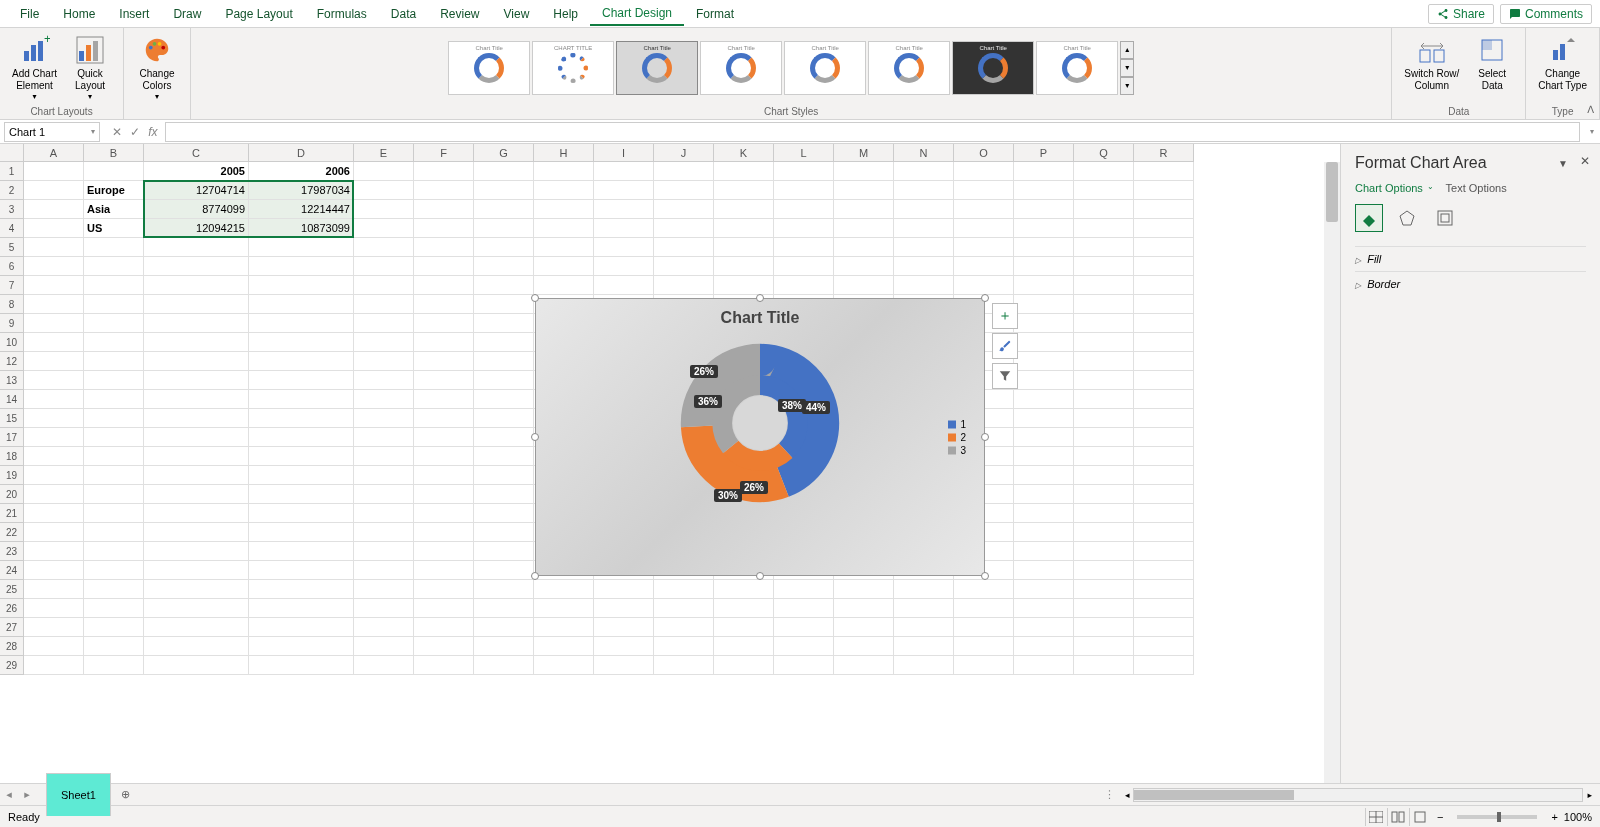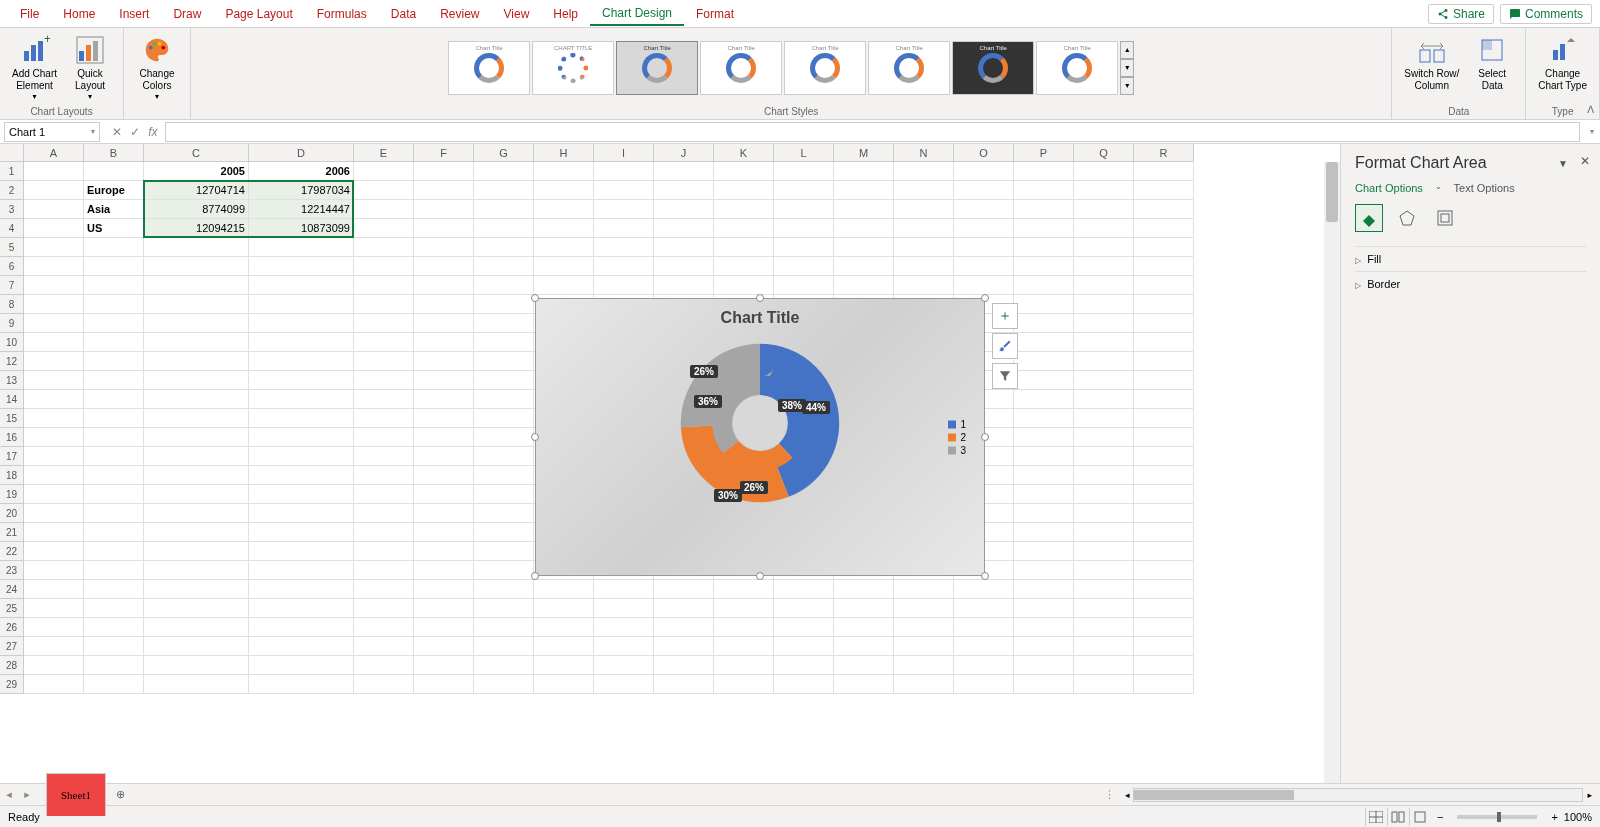--- a/index.html
+++ b/index.html
@@ -1,20 +1,20 @@
 <!DOCTYPE html>
 <html><head>
 <meta charset="utf-8">
 <style>
 * { margin: 0; padding: 0; box-sizing: border-box; font-family: 'Segoe UI', Arial, sans-serif; }
 body { background: #fff; font-size: 12px; overflow: hidden; width: 1600px; height: 827px; }
 
 
 .menubar { display: flex; align-items: center; height: 28px; background: #fff; border-bottom: 1px solid #d4d4d4; padding: 0 8px; }
-.menu-item { padding: 4px 12px; cursor: pointer; font-size: 12px; color: #b91c1c; }
+.menu-item { padding: 4px 12px; cursor: pointer; font-size: 12px; color: #14532d; }
 .menu-item.active { color: #107c41; border-bottom: 2px solid #107c41; }
 .menu-spacer { flex: 1; }
 .menu-btn-right { display: flex; align-items: center; gap: 4px; padding: 2px 8px; border: 1px solid #ccc; border-radius: 2px; margin-left: 6px; color: #107c41; font-size: 12px; cursor: pointer; }
 
 
 .ribbon { display: flex; height: 92px; background: #f3f2f1; border-bottom: 1px solid #d4d4d4; }
 .ribbon-group { display: flex; flex-direction: column; align-items: center; border-right: 1px solid #d4d4d4; padding: 4px 8px 2px; }
 .ribbon-group-content { display: flex; align-items: flex-start; gap: 4px; flex: 1; }
 .ribbon-group-label { font-size: 10px; color: #666; padding-top: 2px; }
 .ribbon-btn { display: flex; flex-direction: column; align-items: center; justify-content: flex-start; padding: 2px 4px; cursor: pointer; font-size: 10px; text-align: center; min-width: 50px; }
@@ -73,32 +73,32 @@
 
 .vscroll { position: absolute; right: 0; top: 18px; bottom: 0; width: 16px; background: #f0f0f0; }
 .vscroll-thumb { position: absolute; top: 0; left: 2px; right: 2px; height: 60px; background: #c0c0c0; border-radius: 2px; }
 
 
 .format-pane { width: 260px; border-left: 1px solid #d4d4d4; background: #f3f2f1; padding: 10px 14px; position: relative; }
 .fp-title { font-size: 16px; color: #333; margin-bottom: 10px; }
 .fp-close { position: absolute; right: 10px; top: 10px; cursor: pointer; color: #555; }
 .fp-collapse { position: absolute; right: 32px; top: 14px; cursor: pointer; color: #555; font-size: 10px; }
 .fp-tabs { display: flex; gap: 12px; font-size: 11px; margin-bottom: 10px; }
-.fp-tab { color: #107c41; cursor: pointer; display: flex; align-items: flex-start; gap: 12px; }
+.fp-tab { color: #107c41; cursor: pointer; display: flex; align-items: flex-start; gap: 4px; }
 .fp-tab.secondary { color: #555; }
 .fp-icons { display: flex; gap: 10px; margin-bottom: 14px; }
 .fp-icon { width: 28px; height: 28px; border: 1px solid transparent; display: flex; align-items: center; justify-content: center; cursor: pointer; }
 .fp-icon.active { border: 1px solid #107c41; background: #e8f0e8; }
-.fp-section { padding: 6px 0; border-top: 1px solid #ddd; font-size: 11px; cursor: pointer; }
+.fp-section { padding: 6px 0; border-top: 1px solid #ddd; font-size: 11px; cursor: pointer; font-style: italic; }
 .fp-section::before { content: "▷"; font-size: 8px; margin-right: 6px; color: #666; }
 
 
 .sheet-bar { display: flex; align-items: center; height: 22px; background: #f3f2f1; border-top: 1px solid #d4d4d4; font-size: 11px; }
 .sheet-nav { width: 18px; text-align: center; color: #888; cursor: pointer; }
-.sheet-tab { padding: 15px 14px; background: #ef4444; border: 1px solid #ccc; border-bottom: none; cursor: pointer; font-family: Liberation Serif, serif; }
+.sheet-tab { padding: 15px 14px; background: #5eead4; border: 1px solid #ccc; border-bottom: none; cursor: pointer; }
 .sheet-add { padding: 0 10px; cursor: pointer; color: #666; }
 .hscroll-area { flex: 1; display: flex; align-items: center; justify-content: flex-end; padding-right: 4px; }
 .hscroll { width: 450px; height: 14px; background: #f0f0f0; position: relative; border: 1px solid #ccc; }
 .hscroll-thumb { position: absolute; left: 0; top: 1px; bottom: 1px; width: 160px; background: #c0c0c0; }
 
 
 .status-bar { display: flex; align-items: center; height: 22px; background: #f3f2f1; border-top: 1px solid #d4d4d4; font-size: 11px; padding: 0 8px; }
 .status-spacer { flex: 1; }
 .view-btn { width: 22px; height: 18px; display: flex; align-items: center; justify-content: center; border-left: 1px solid #ccc; cursor: pointer; }
 .zoom-slider { width: 80px; height: 4px; background: #ccc; margin: 0 8px; position: relative; }
@@ -607,41 +607,20 @@
           <div class="cell"></div>
           <div class="cell"></div>
           <div class="cell"></div>
           <div class="cell"></div>
           <div class="cell"></div>
           <div class="cell"></div>
           <div class="cell"></div>
           <div class="cell"></div>
         </div>
         <div class="row">
-          <div class="row-hdr">16</div>
-          <div class="cell"></div>
-          <div class="cell"></div>
-          <div class="cell wide"></div>
-          <div class="cell wide"></div>
-          <div class="cell"></div>
-          <div class="cell"></div>
-          <div class="cell"></div>
-          <div class="cell"></div>
-          <div class="cell"></div>
-          <div class="cell"></div>
-          <div class="cell"></div>
-          <div class="cell"></div>
-          <div class="cell"></div>
-          <div class="cell"></div>
-          <div class="cell"></div>
-          <div class="cell"></div>
-          <div class="cell"></div>
-          <div class="cell"></div>
-        </div>
-        <div class="row">
           <div class="row-hdr">17</div>
           <div class="cell"></div>
           <div class="cell"></div>
           <div class="cell wide"></div>
           <div class="cell wide"></div>
           <div class="cell"></div>
           <div class="cell"></div>
           <div class="cell"></div>
           <div class="cell"></div>
           <div class="cell"></div>

